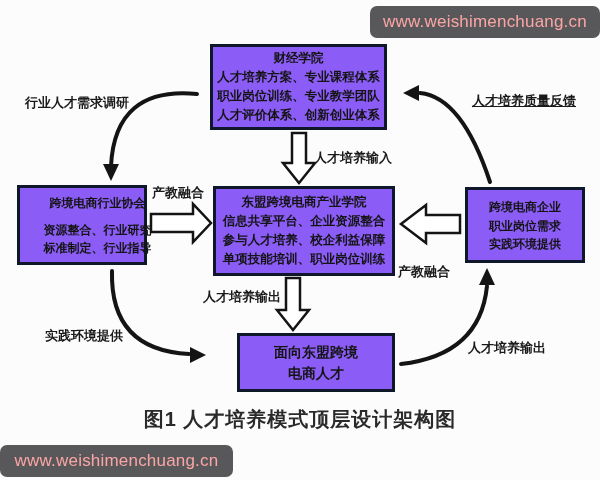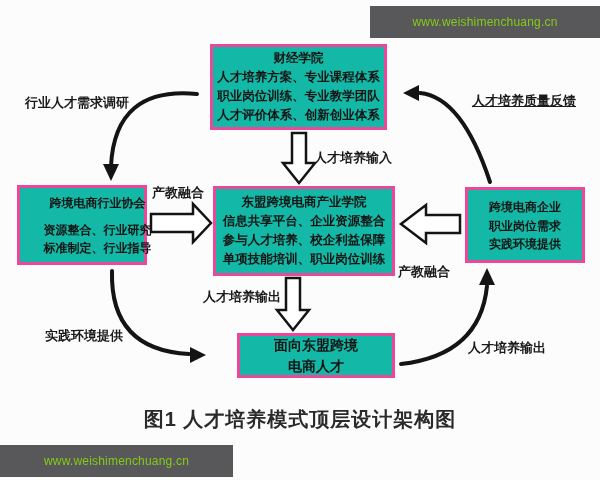--- a/index.html
+++ b/index.html
@@ -8,57 +8,57 @@
     background:#fcfcfc; overflow:hidden;
     font-family:"Liberation Sans", sans-serif;
     color:#141414;
   }
   .arrows { position:absolute; left:0; top:0; width:600px; height:480px; pointer-events:none; }
   .curve  { fill:none; stroke:#141414; stroke-width:4; stroke-linecap:round; }
   .ah     { fill:#141414; }
   .hollow { fill:#ffffff; stroke:#141414; stroke-width:2.5; stroke-linejoin:miter; }
 
   .box {
-    position:absolute; background:#14b8a6; border:3px solid #ec4899;
+    position:absolute; background:#8b5cf6; border:3px solid #0f172a;
     display:flex; flex-direction:column; align-items:center; justify-content:center;
     text-align:center; box-sizing:border-box;
   }
   .box-line { font-size:12.5px; line-height:19px; font-weight:600; white-space:nowrap; }
   .box-finance    { left:210px; top:44px;  width:177px; height:86px; }
   .box-industry   { left:213px; top:186px; width:182px; height:90px; }
   .box-assoc      { left:17px;  top:185px; width:130px; height:80px;padding-left:31px; }
   .box-assoc    .title { margin-bottom:9px; }
   .box-assoc    .box-line { line-height:18px; font-size:12px; }
   .box-enterprise { left:465px; top:187px; width:120px; height:76px; }
   .box-enterprise .title { margin-bottom:1px; }
   .box-enterprise .box-line { line-height:18px; font-size:12px; }
-  .box-talent     { left:237px; top:333px; width:158px; height:45px; }
+  .box-talent     { left:237px; top:333px; width:158px; height:59px; }
   .box-talent   .box-line { font-size:14px; line-height:21px; }
 
   .lbl {
     position:absolute; font-size:13px; font-weight:600; color:#1a1a1a; white-space:nowrap;
   }
   .lbl-demand   { left:25px;  top:94px;  }
   .lbl-feedback { left:472px; top:92px;text-decoration:underline;  }
   .lbl-input    { left:314px; top:149px; }
   .lbl-cjrh-l   { left:152px; top:184px; }
   .lbl-cjrh-r   { left:398px; top:263px; }
   .lbl-out-mid  { left:203px; top:288px; }
   .lbl-standard { left:45px;  top:327px; }
   .lbl-out-rt   { left:468px; top:339px; }
 
   .caption {
     position:absolute; left:0; right:0; top:406px; text-align:center;
     font-size:20px; font-weight:700; color:#2a2a2a; letter-spacing:1px;
   }
 
   .wm {
-    position:absolute; background:#58585a; color:#84cc16;
+    position:absolute; background:#58585a; color:#fca5a5;
     display:flex; align-items:center; justify-content:center;
-    font-size:12px; font-weight:400; letter-spacing:0.2px;
+    font-size:17px; font-weight:400; letter-spacing:0.2px;border-radius:7px;
   }
   .wm-top    { left:370px; top:6px;   width:230px; height:32px; }
   .wm-bottom { left:0;     top:445px; width:233px; height:32px; }
 </style>
 </head>
 <body>
 
 <div class="stage">
 
   <svg class="arrows" viewBox="0 0 600 480" xmlns="http://www.w3.org/2000/svg">

